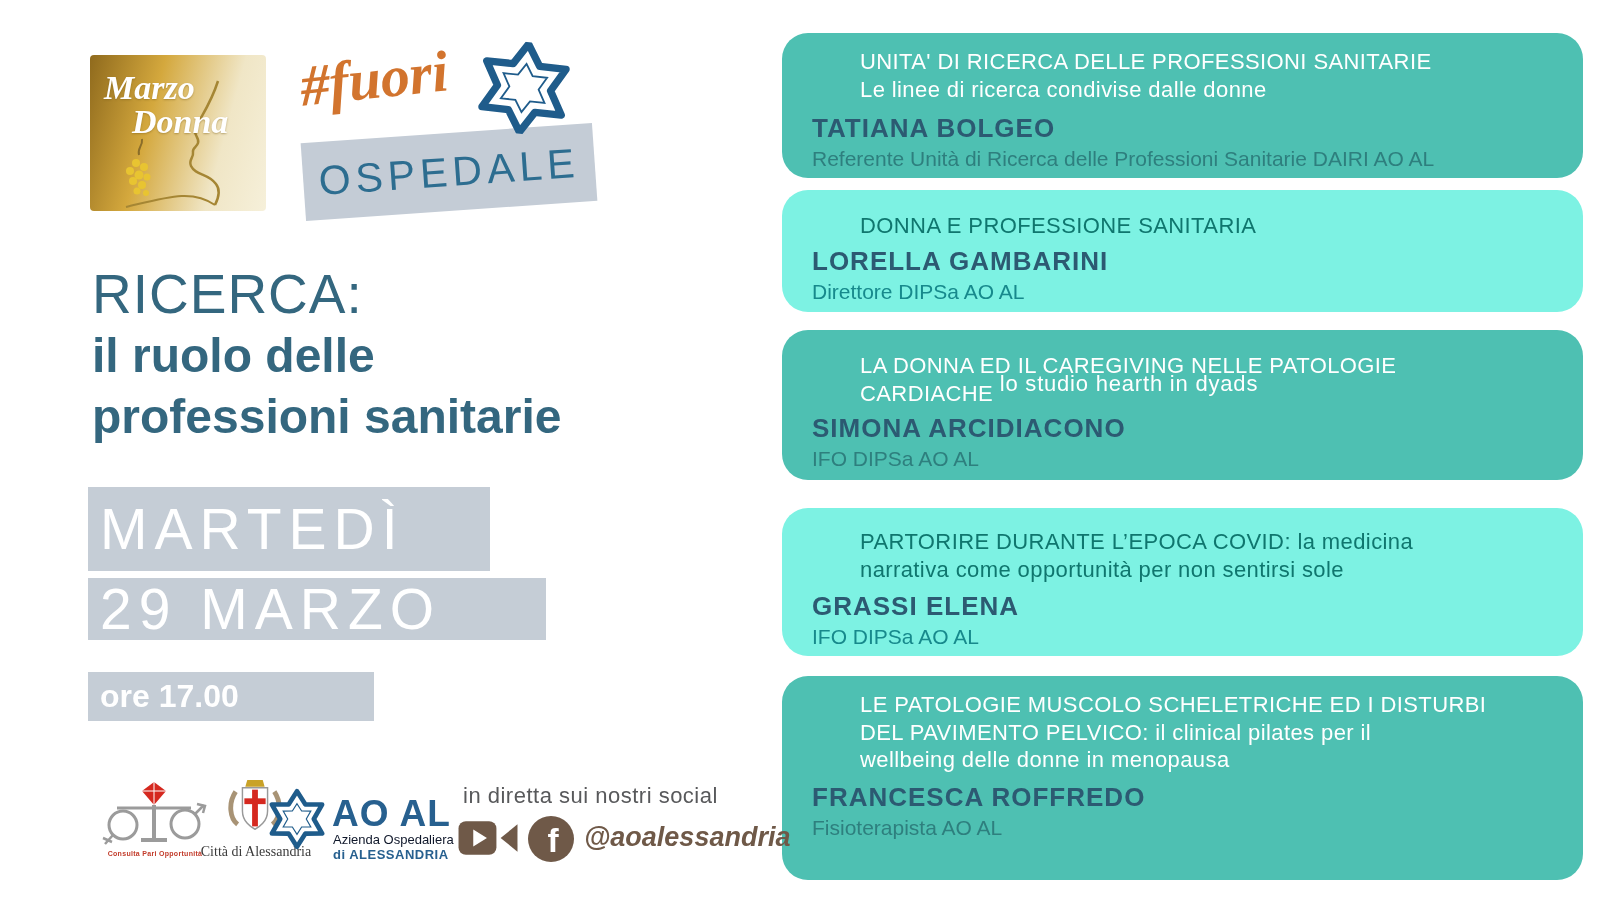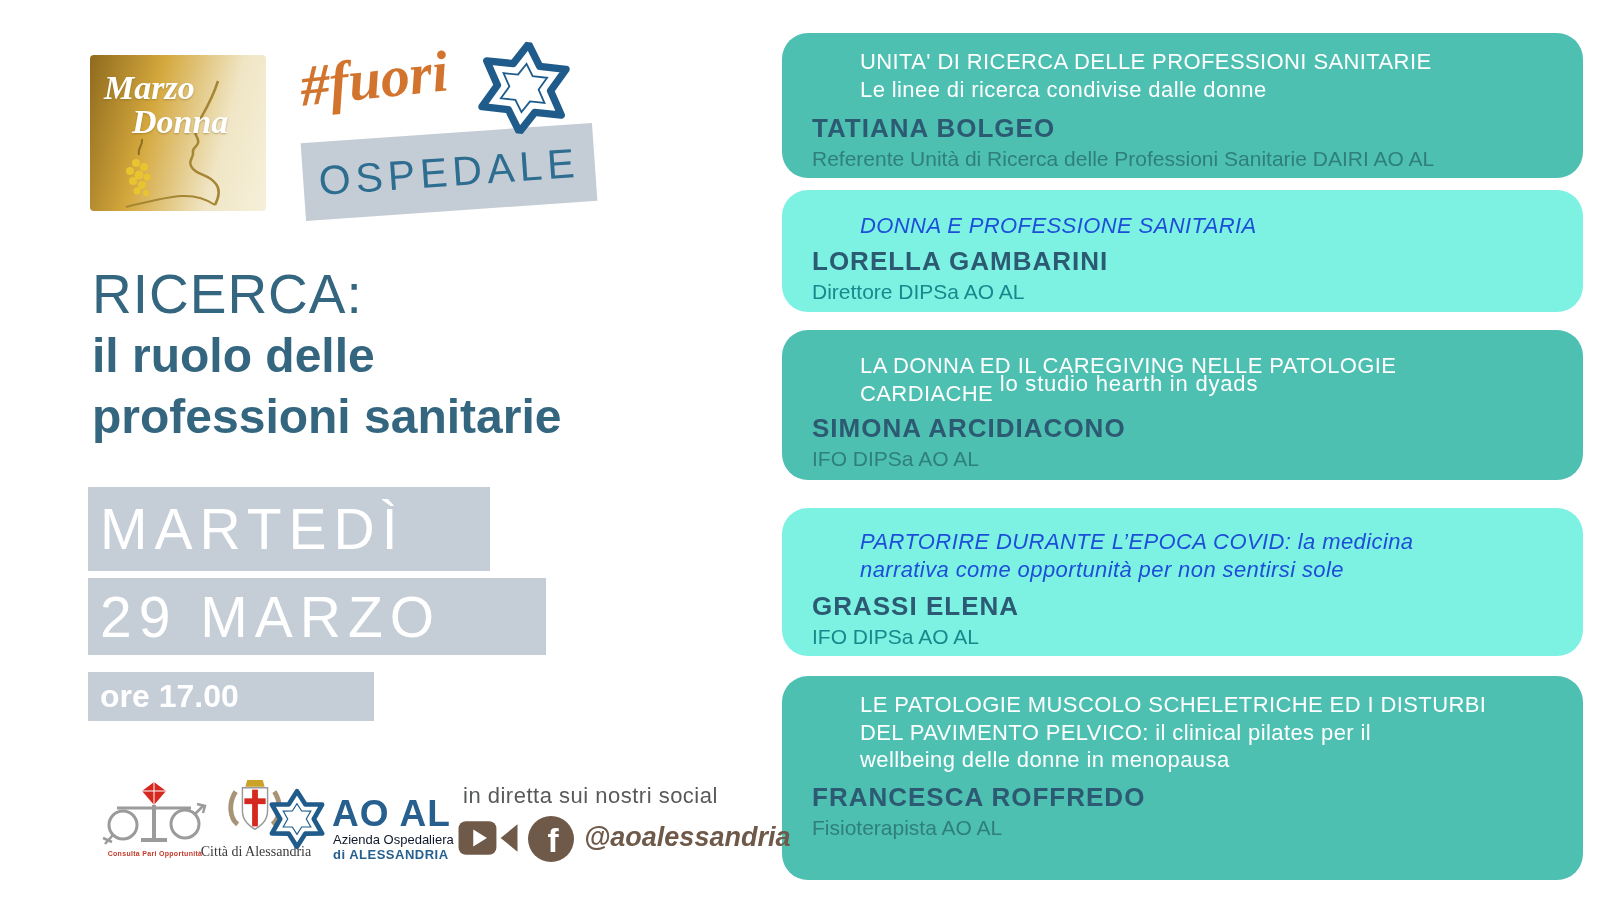--- a/index.html
+++ b/index.html
@@ -27,29 +27,29 @@
 
   
   .title-block{left:92px;top:264px;color:#34677f;}
   .title-light{font-size:55px;letter-spacing:1px;line-height:1.1;}
   .title-bold{font-size:48px;font-weight:bold;line-height:1.28;}
 
   
   .gray-block{background:#c5cdd6;color:#ffffff;display:flex;align-items:center;
     padding-left:12px;overflow:hidden;}
   .block-day{left:88px;top:487px;width:402px;height:84px;font-size:57px;letter-spacing:7px;}
-  .block-date{left:88px;top:578px;width:458px;height:77px;font-size:57px;letter-spacing:7px;}
+  .block-date{left:88px;top:578px;width:458px;height:62px;font-size:57px;letter-spacing:7px;}
   .block-time{left:88px;top:672px;width:286px;height:49px;font-size:32px;font-weight:bold;}
 
   
   .card{position:absolute;left:782px;width:801px;border-radius:26px;padding:15px 30px;}
   .card.teal{background:#4ec0b2;}
   .card.aqua{background:#7df2e3;}
   .topic{font-size:22px;line-height:1.26;letter-spacing:.4px;color:#ffffff;margin-left:48px;}
-  .aqua .topic{color:#1d4ed8;font-style:italic;}
+  .aqua .topic{color:#0f766e;}
   .raised{position:relative;top:-10px;letter-spacing:.8px;}
   .speaker{font-size:26px;font-weight:bold;color:#2c5a72;letter-spacing:1px;margin-top:10px;}
   .role{font-size:21px;margin-top:3px;white-space:nowrap;}
   .teal .role{color:#2e7f7e;}
   .aqua .role{color:#17898c;}
 
   
   .consulta-logo{left:98px;top:780px;width:112px;height:70px;}
   .consulta-caption{left:94px;top:850px;width:122px;font-size:7px;font-weight:bold;
     color:#c23b2a;text-align:center;letter-spacing:.3px;}

